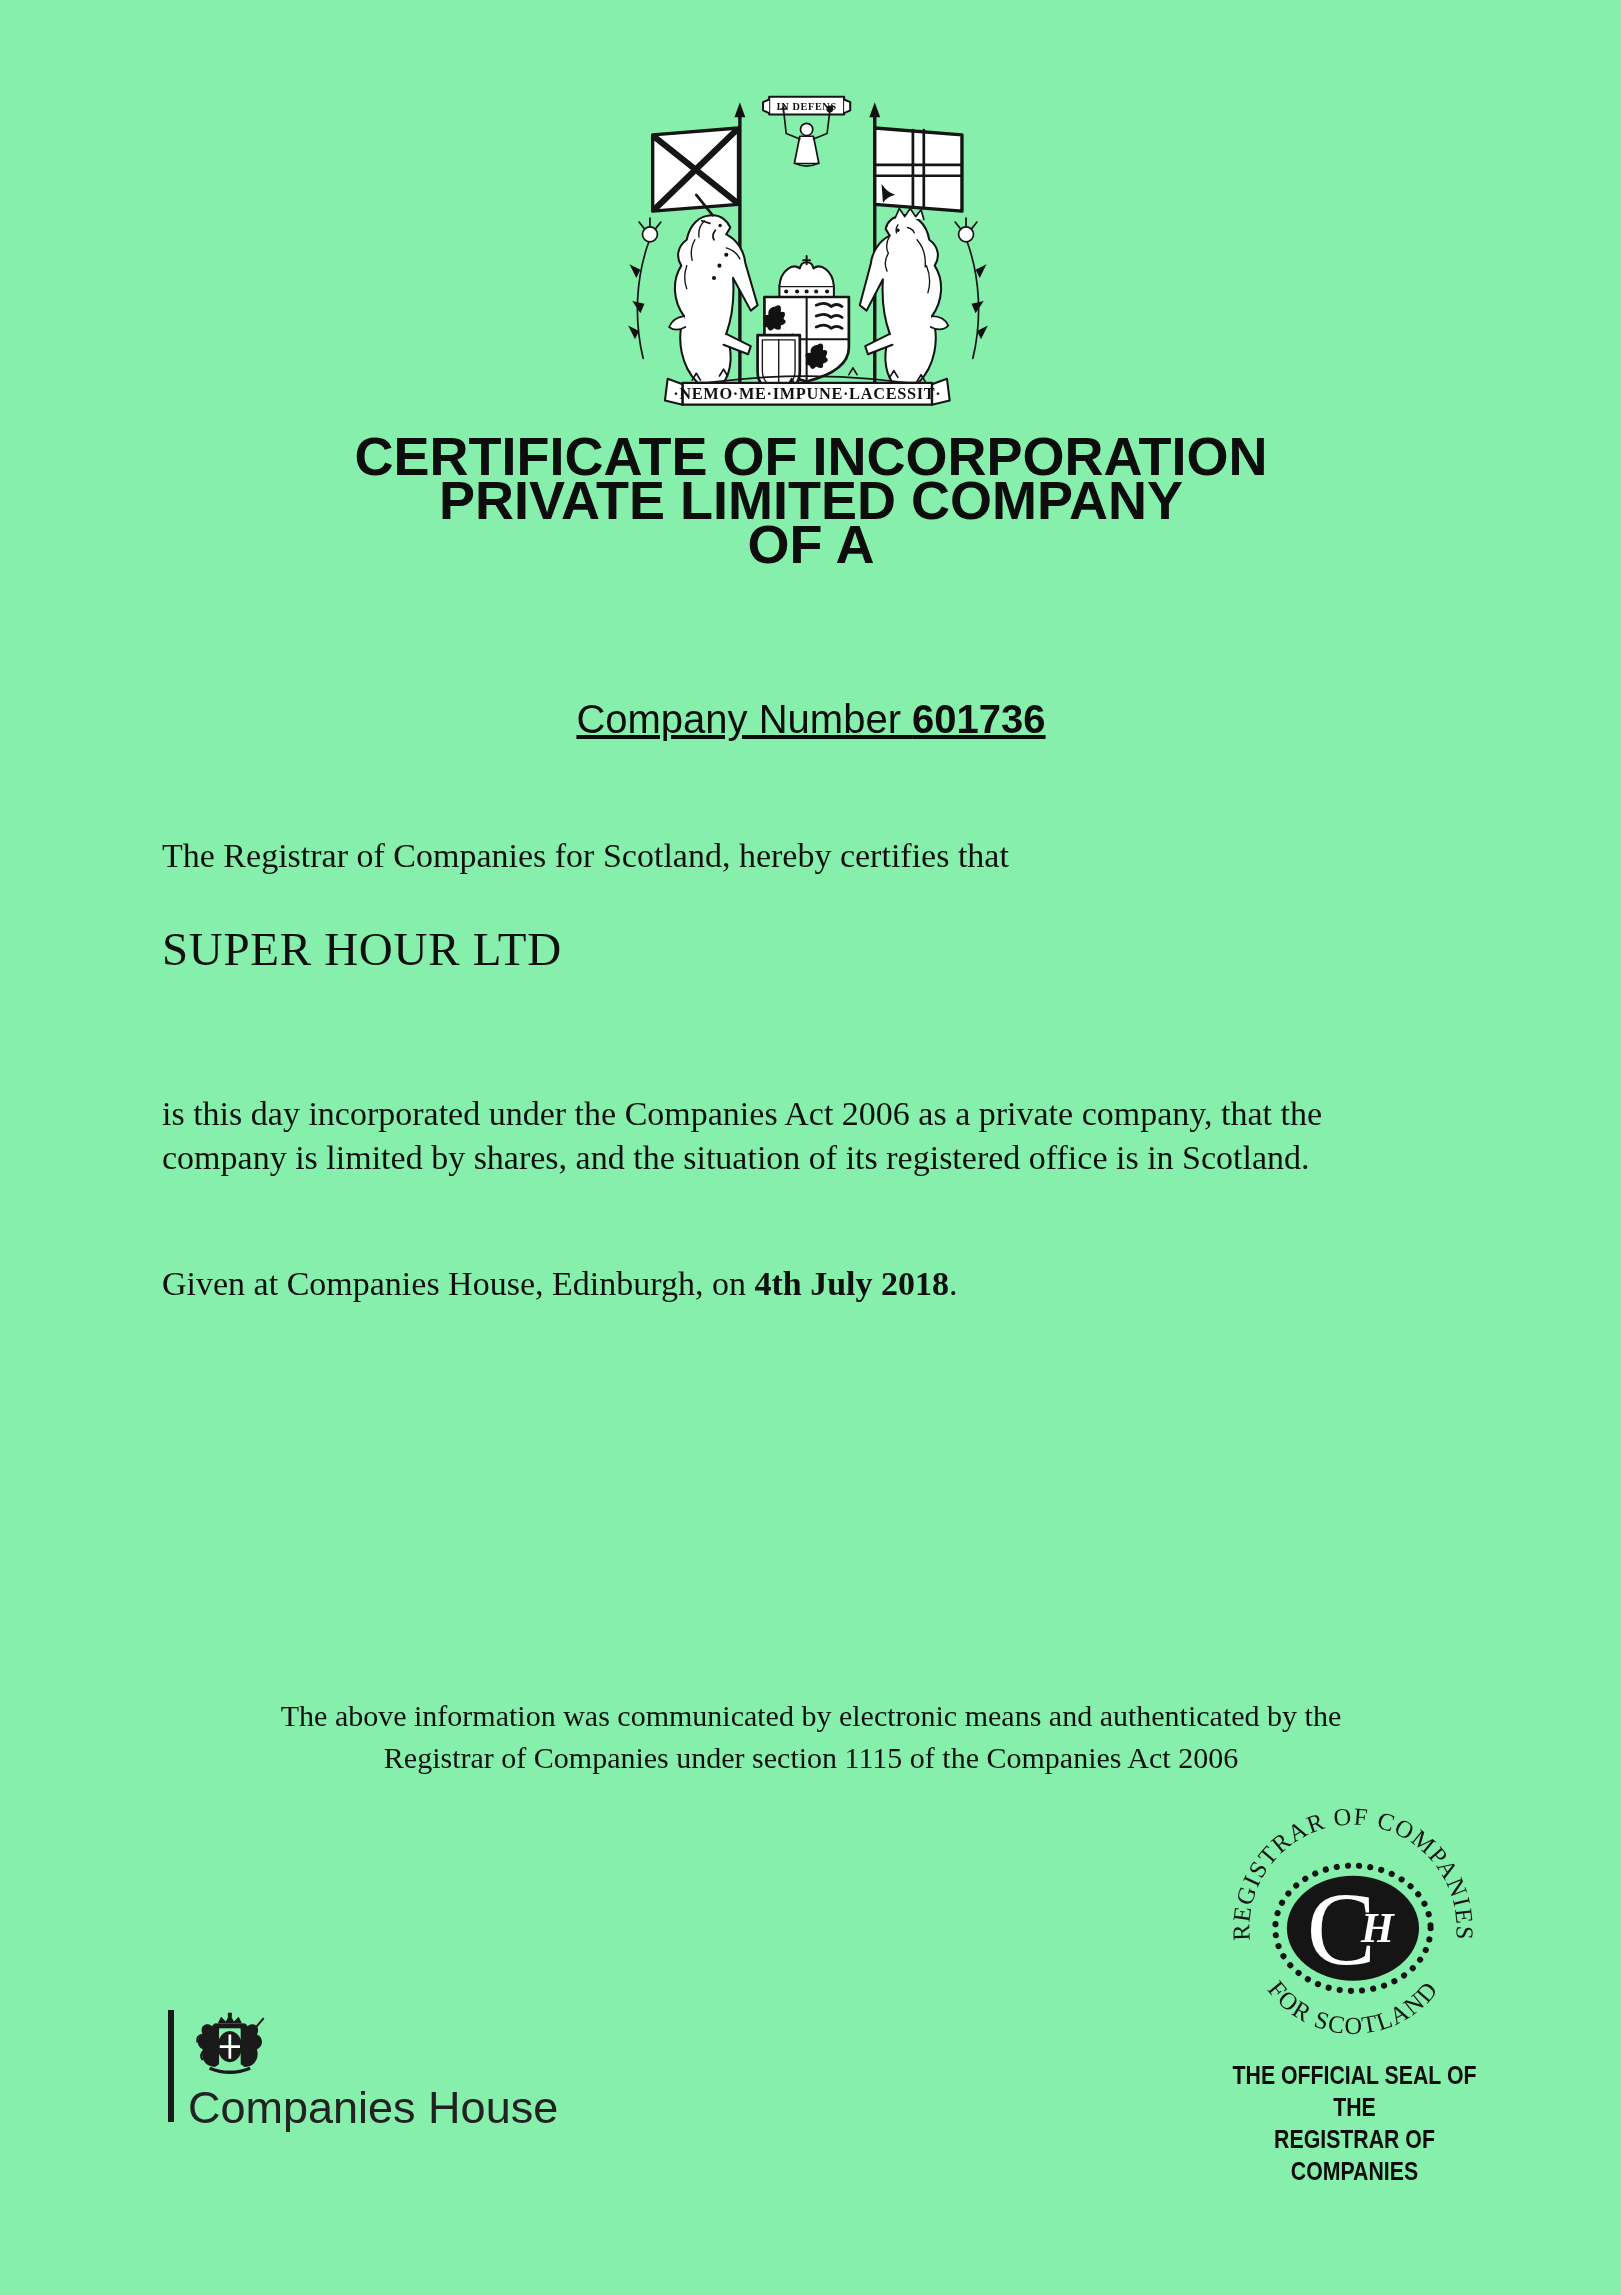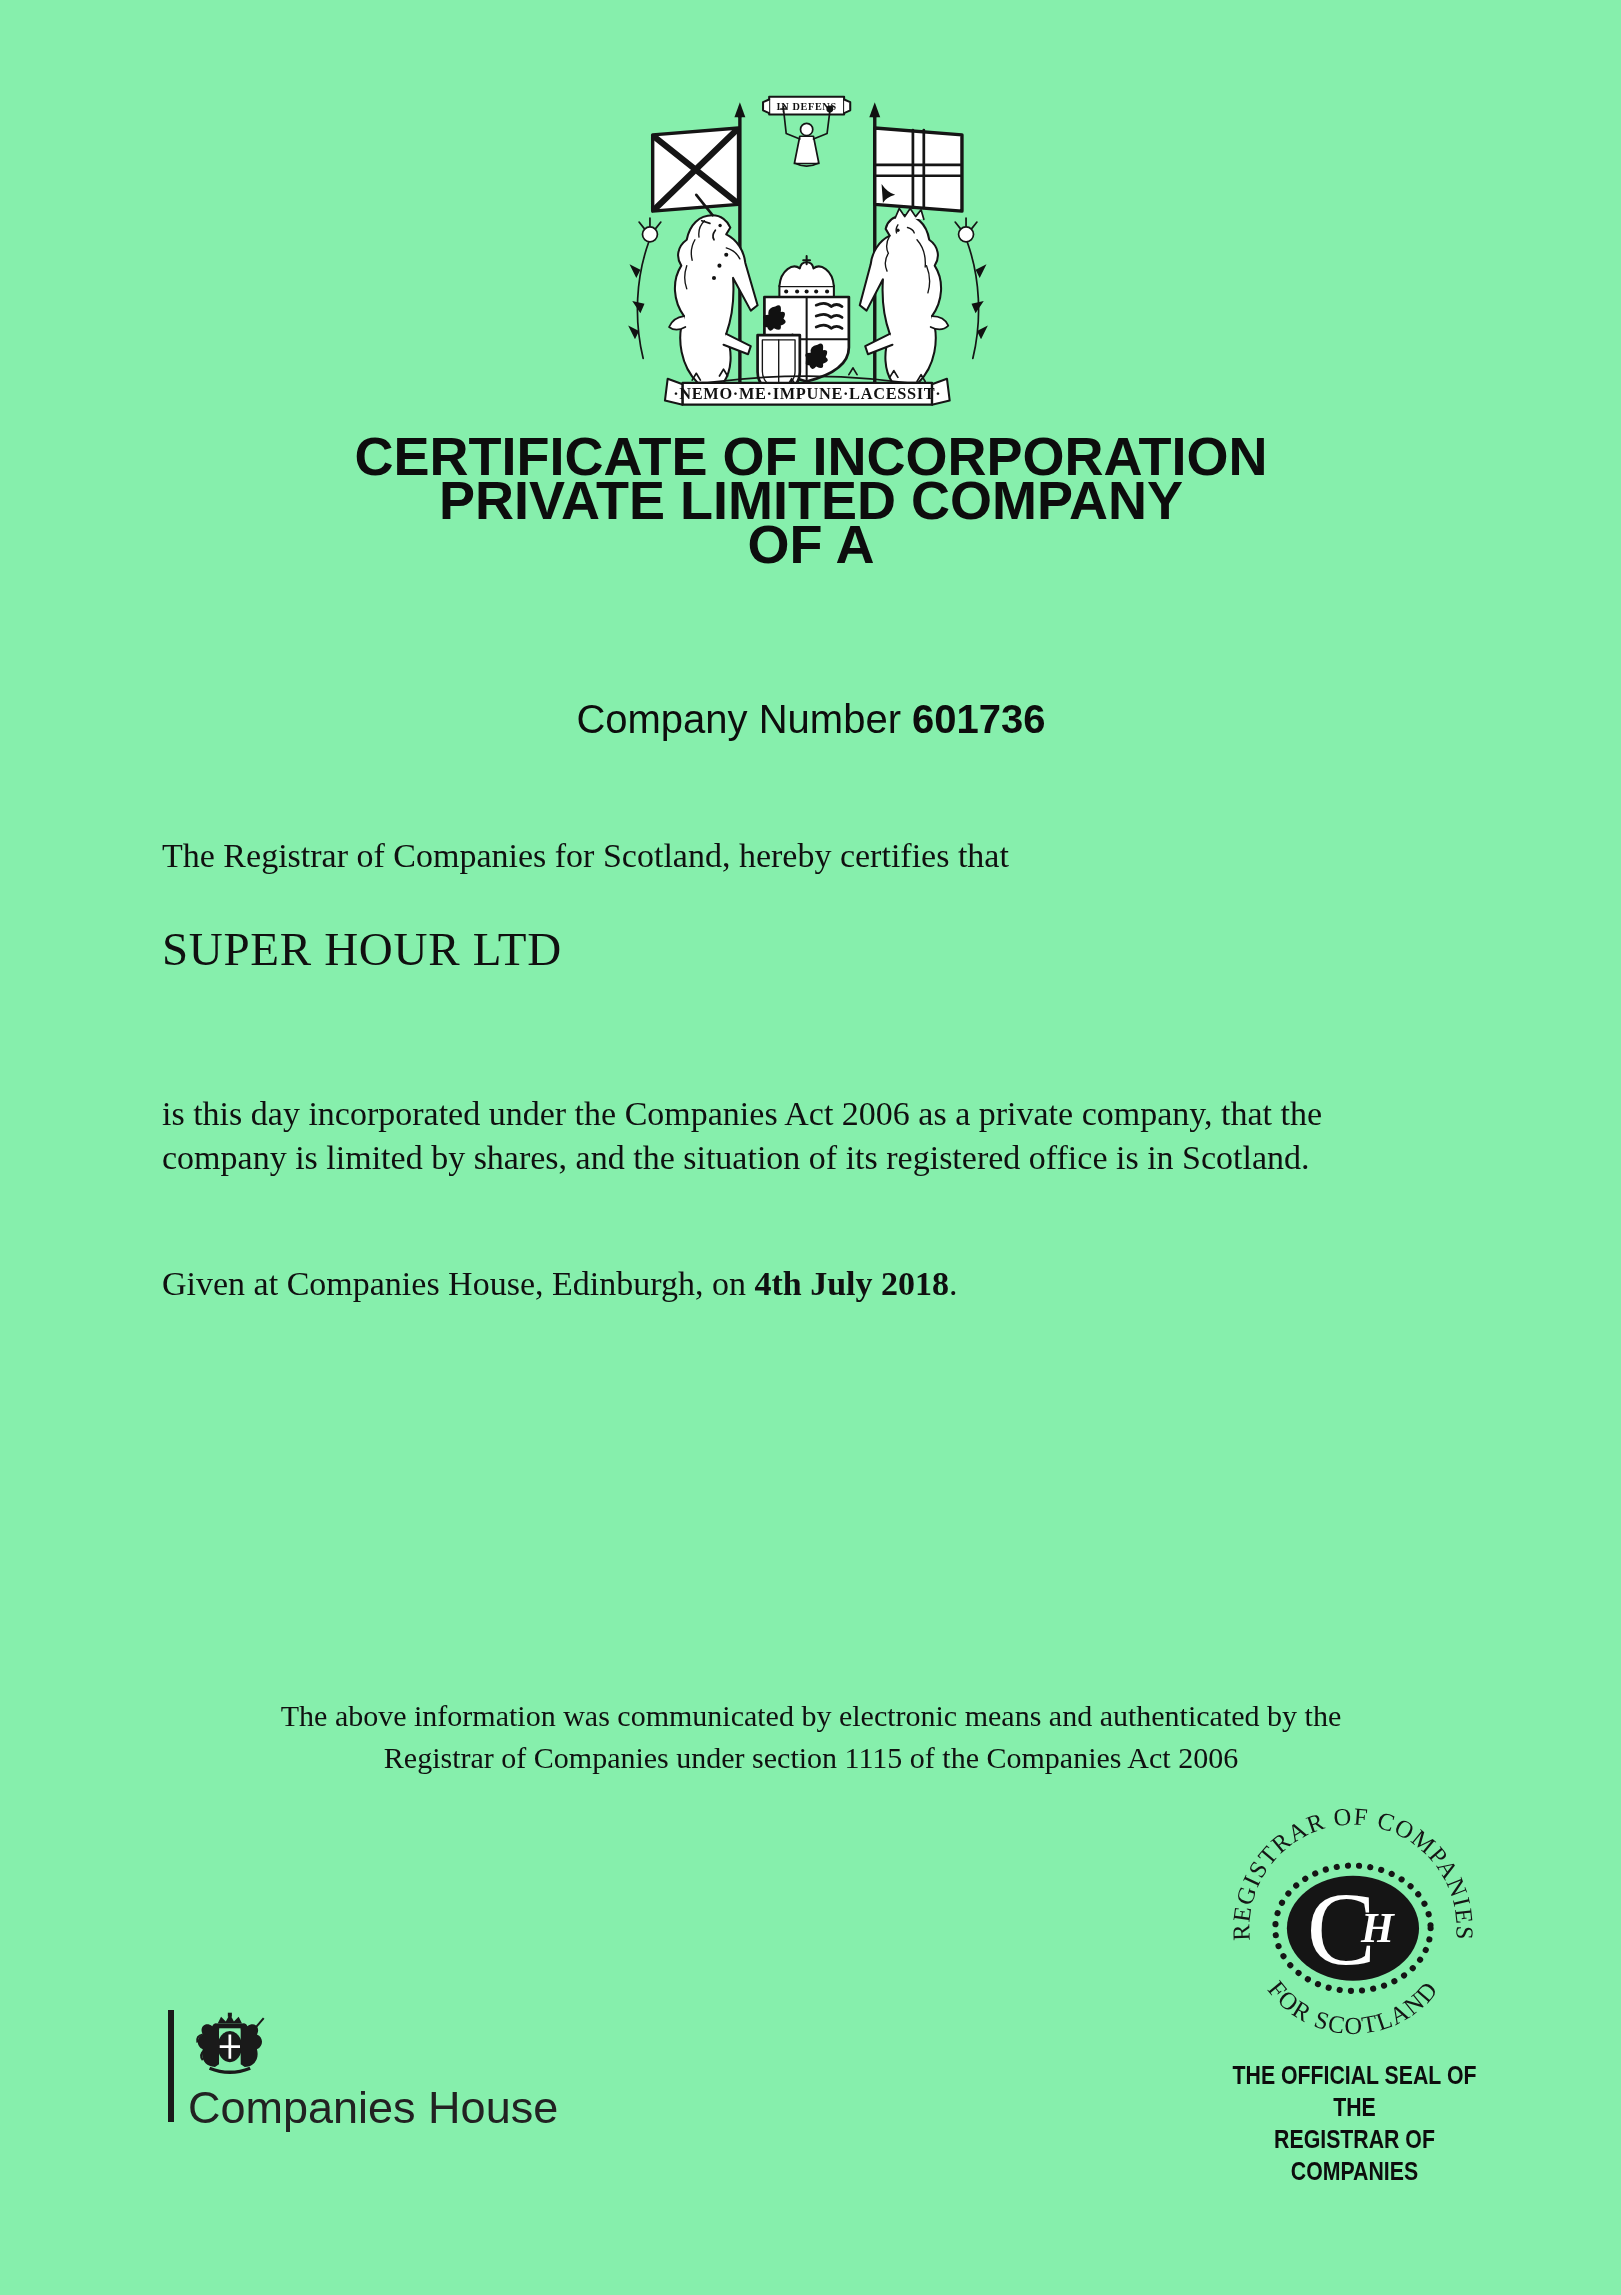--- a/index.html
+++ b/index.html
@@ -29,20 +29,21 @@
     letter-spacing: 0px;
     color: #0d0d0d;
   }
 
   
   .compnum {
     left: 0; right: 0; top: 697px;
     text-align: center;
     font-size: 40px;
     color: #0d0d0d;
+    text-decoration: underline;
   }
   .compnum .num { font-weight: 700; }
 
   
   .bodyline {
     left: 162px;
     font-size: 34px;
     white-space: nowrap;
     color: #101010;
   }

